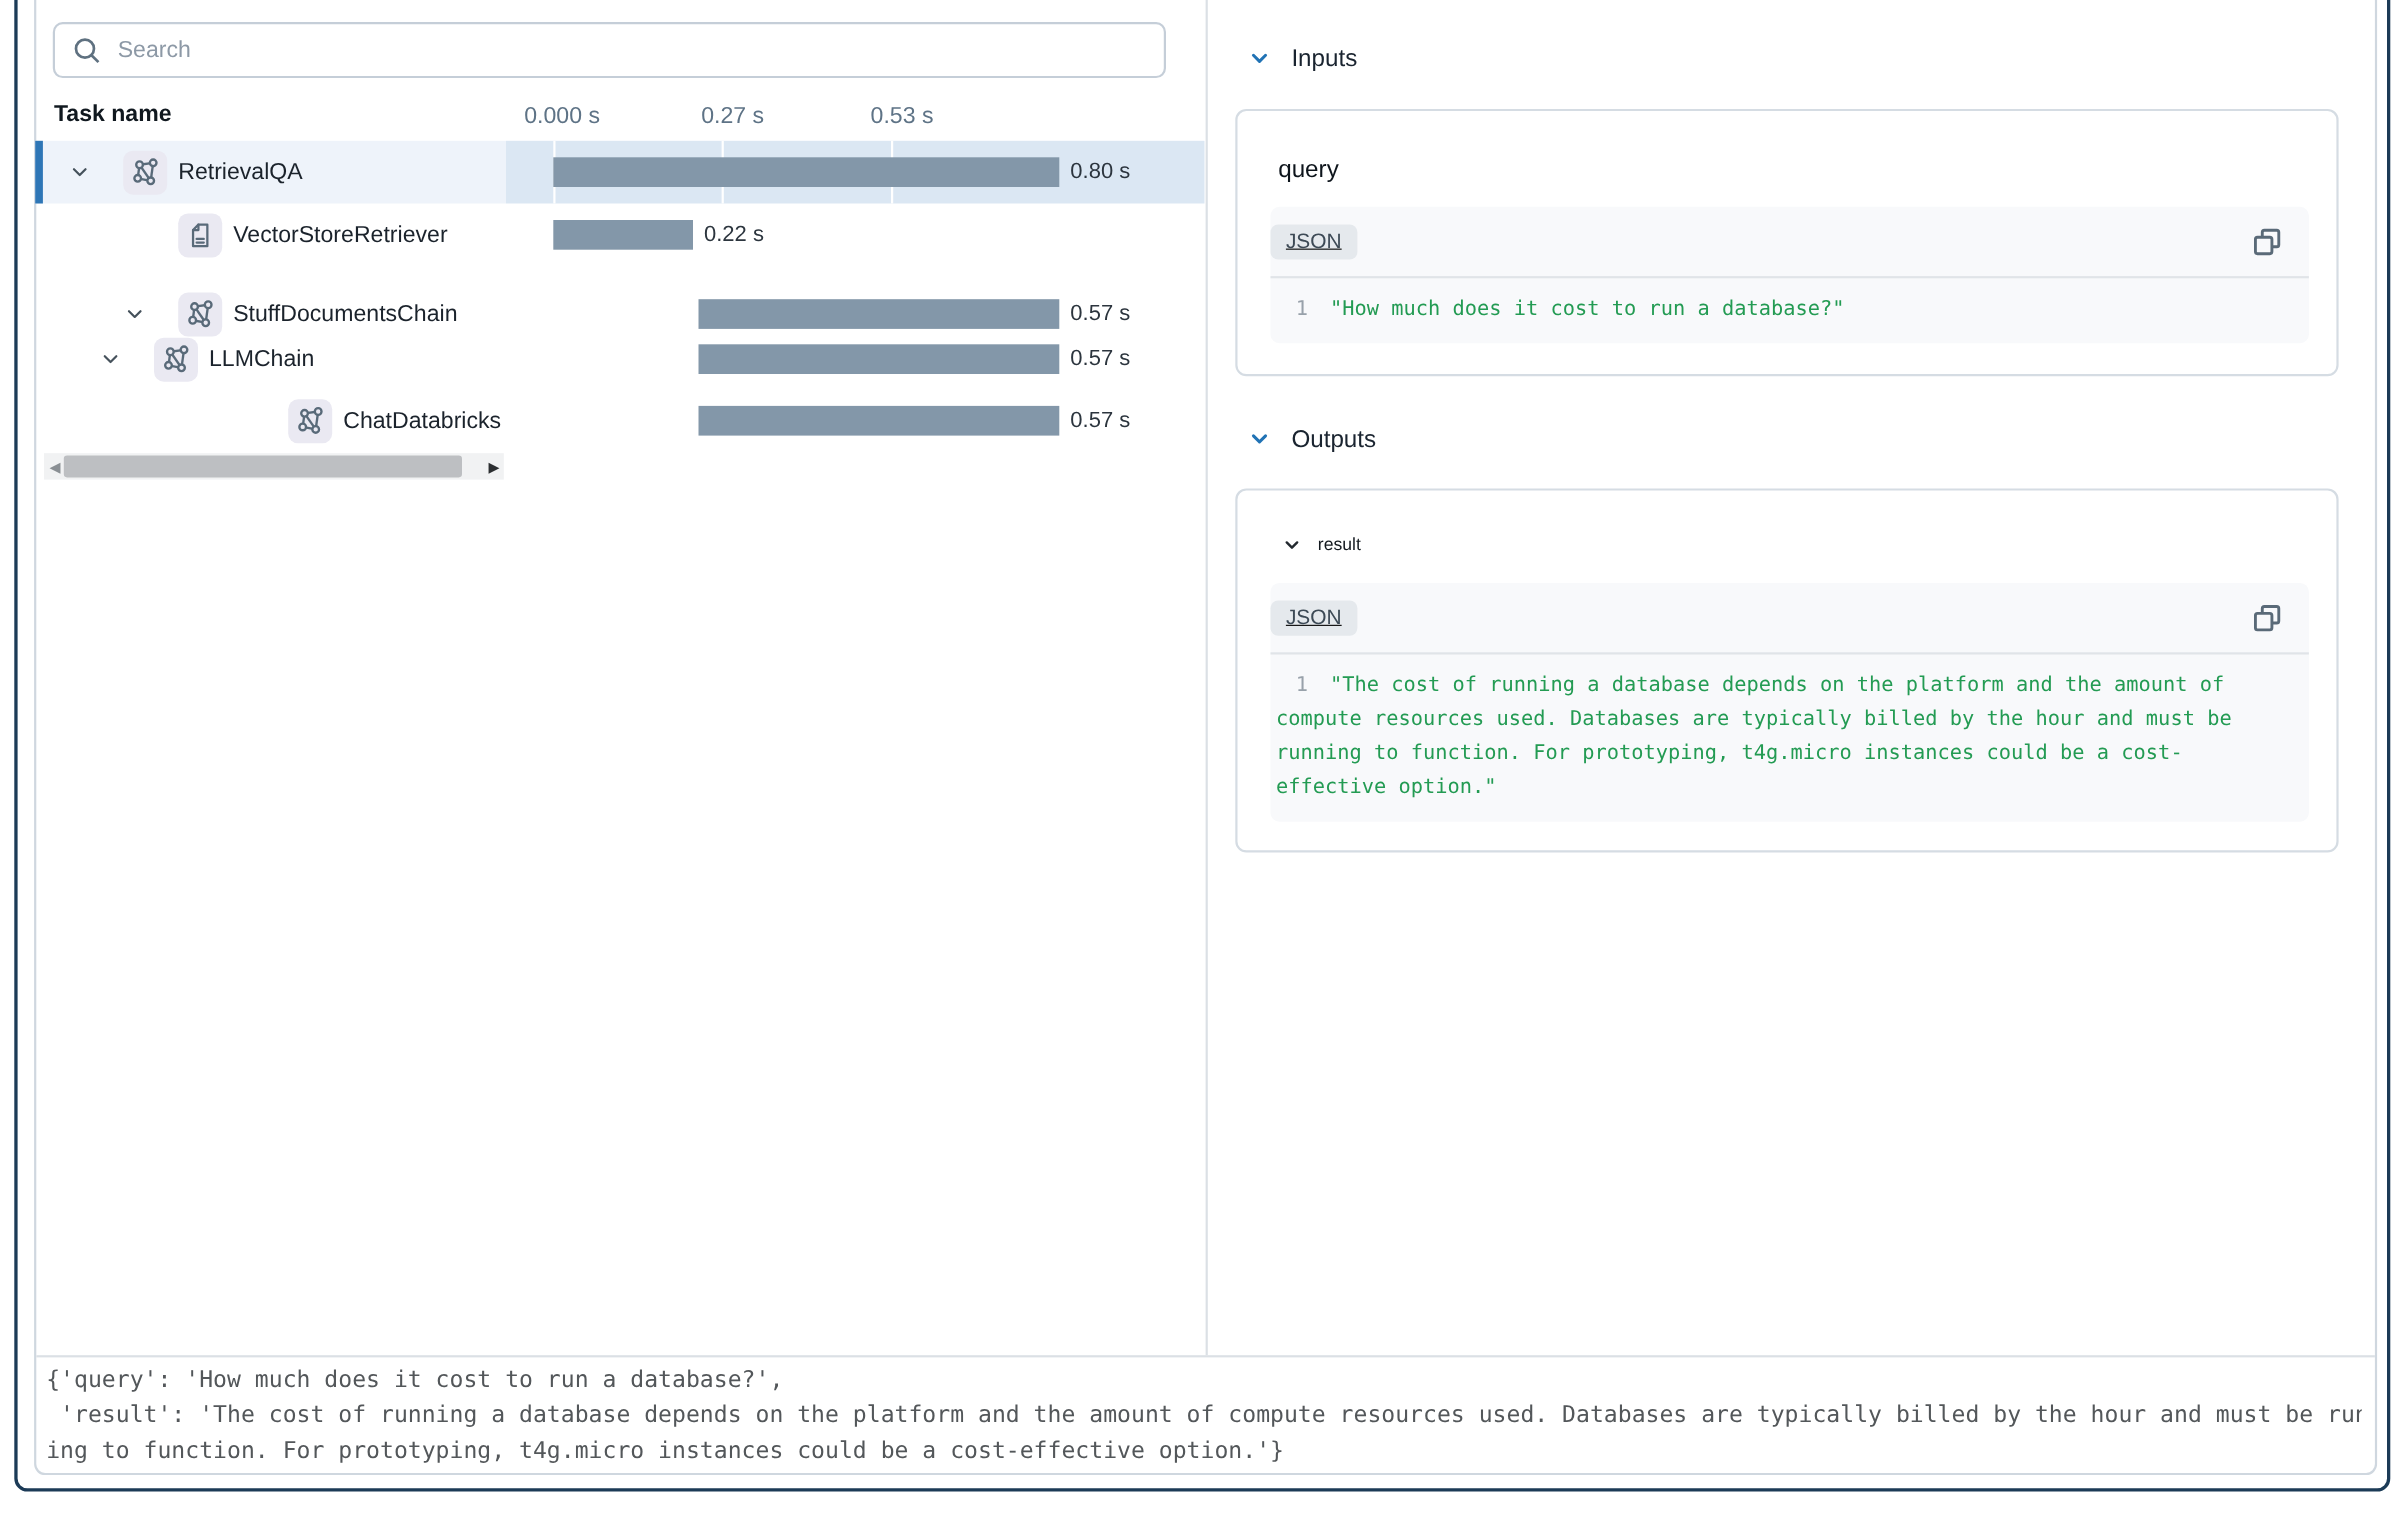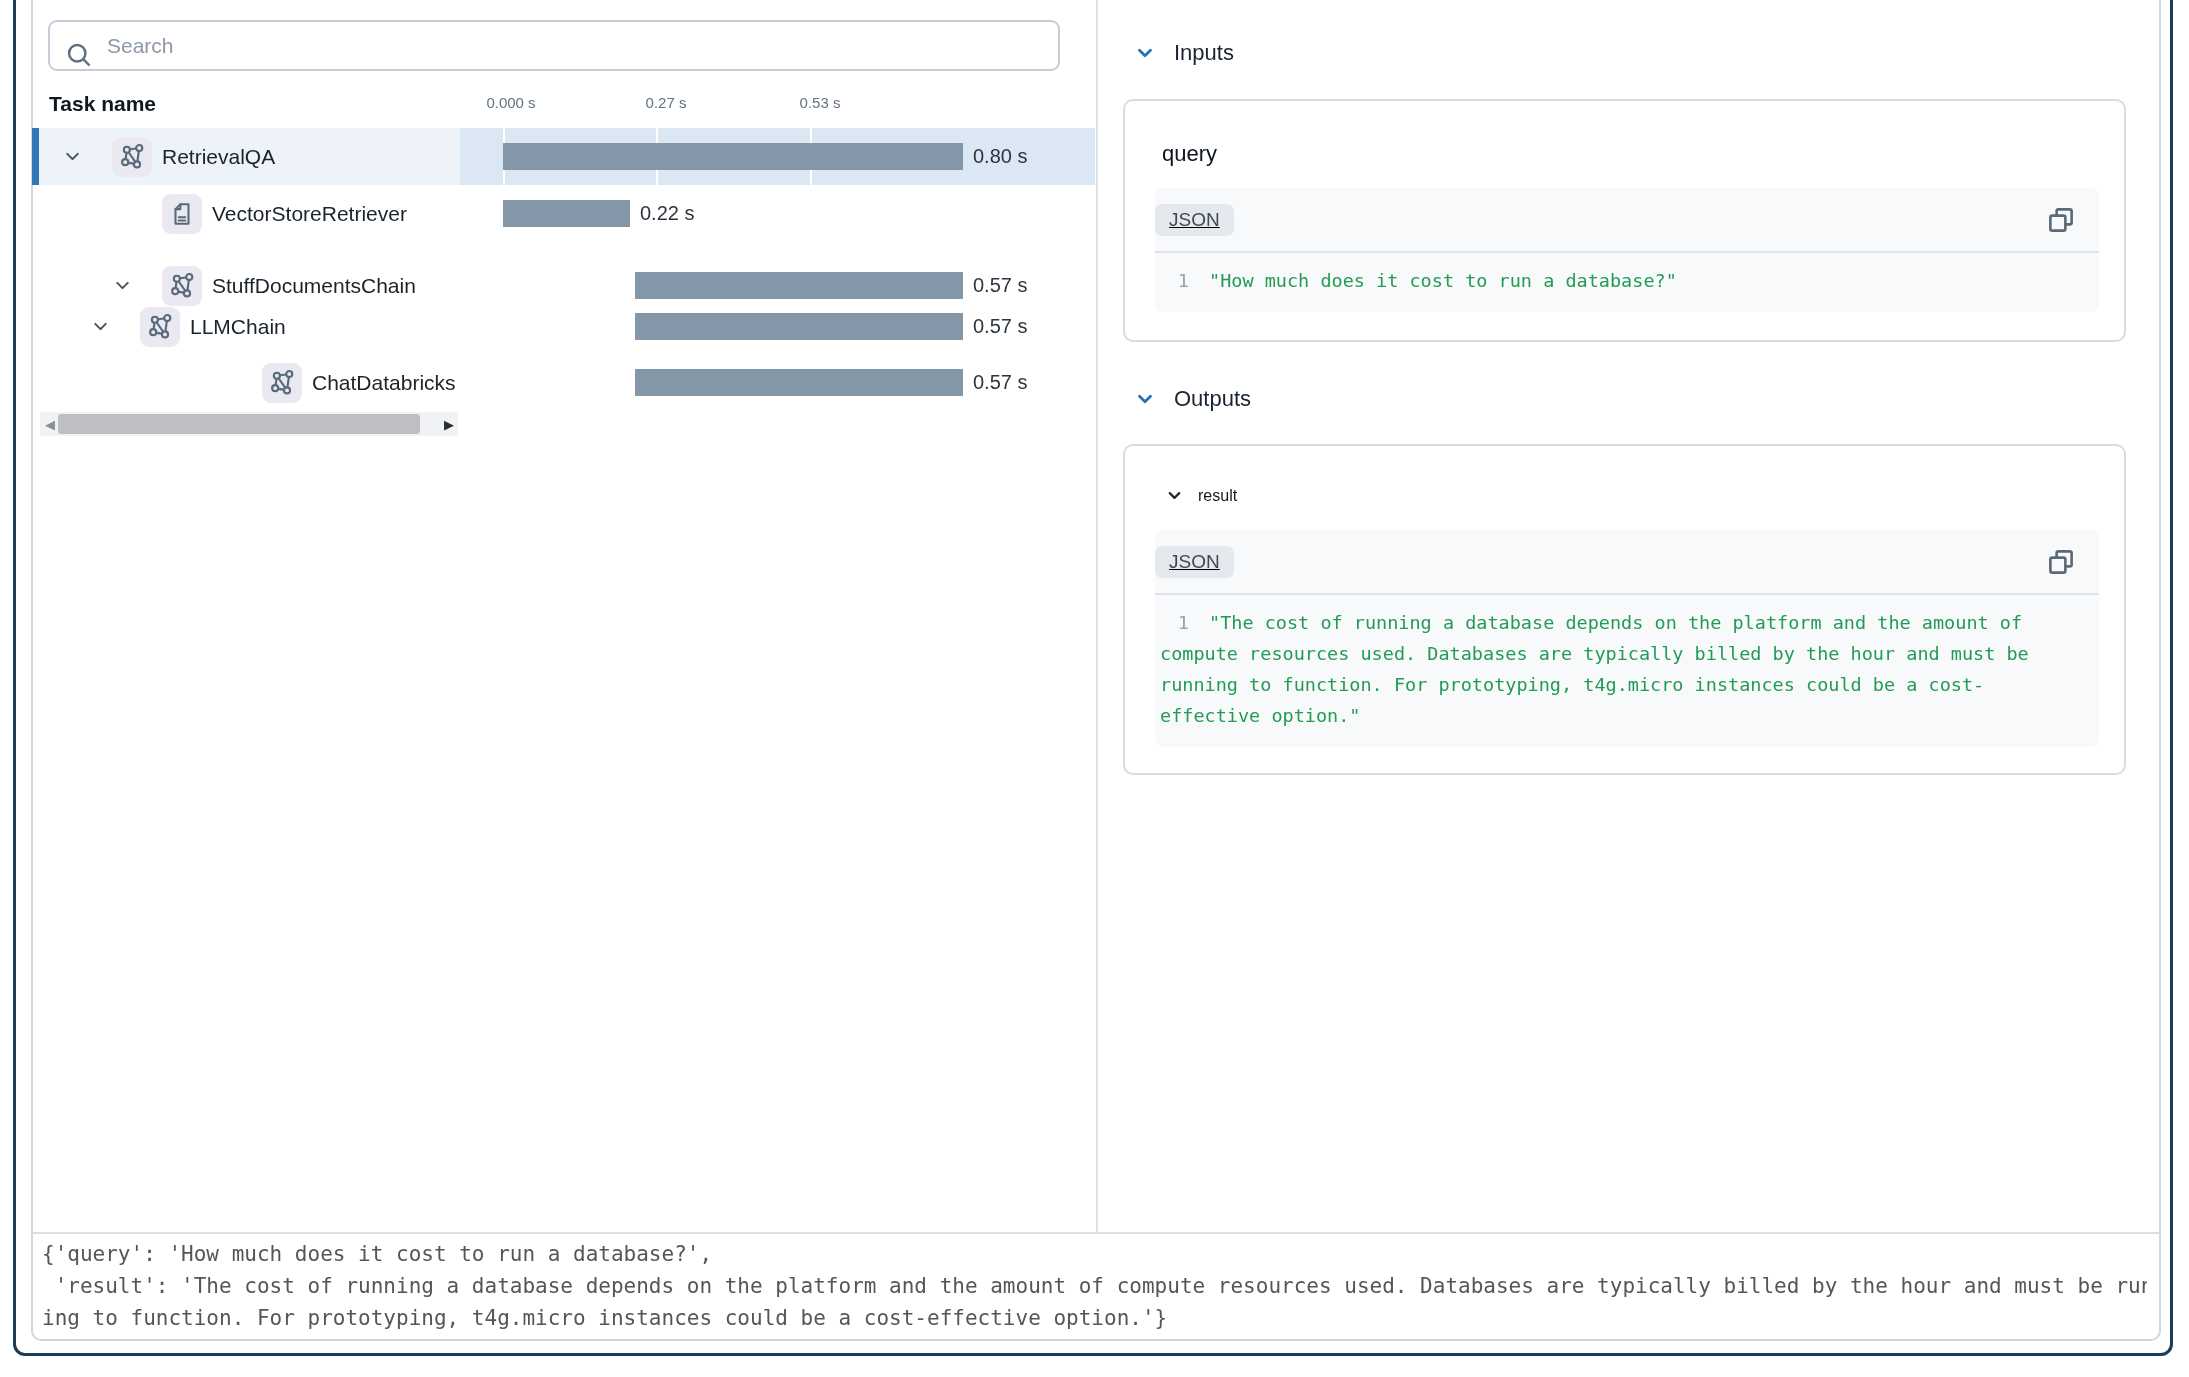--- a/index.html
+++ b/index.html
@@ -13,30 +13,30 @@
   .inner-box   { position:absolute; left:31px; top:-16px; width:2130px; height:1357px;
                  border:2px solid #cfd7df; border-radius:10px; background:#fff; }
   .widget-divider-h { position:absolute; left:33px; top:1232px; width:2126px; height:0;
                       border-top:2px solid #dbe0e5; }
   .panel-divider-v  { position:absolute; left:1096px; top:0; width:0; height:1232px;
                       border-left:2px solid #dbe0e5; }
 
   
   .search-box { position:absolute; left:48px; top:20px; width:1012px; height:51px;
                 border:2px solid #c5ced8; border-radius:9px; background:#fff;
-                display:flex; align-items:flex-end; }
+                display:flex; align-items:center; }
   .search-box svg { margin-left:15px; flex:none; }
   .search-input { border:none; outline:none; flex:1; height:100%; font-size:21px;
                   color:#33414e; padding-left:14px; background:transparent;
                   font-family:"Liberation Sans",sans-serif; }
   .search-input::placeholder { color:#8d99a6; }
 
   
   .task-name-h { position:absolute; left:49px; top:92px; font-size:21px; font-weight:700; color:#10181f; }
-  .axis-tick { position:absolute; top:94px; width:120px; text-align:center; font-size:15px; color:#5e7386; }
+  .axis-tick { position:absolute; top:94px; width:120px; text-align:center; font-size:21px; color:#5e7386; }
 
   
   .trace-row { position:absolute; left:32px; width:1063px; height:57px; }
   .row-bg-name  { position:absolute; left:0; top:0; width:428px; height:100%; }
   .row-bg-gantt { position:absolute; left:428px; top:0; right:0; height:100%; }
   .trace-row.selected .row-bg-name  { background:#eef3fa; }
   .trace-row.selected .row-bg-gantt { background:#dbe7f3; }
   .row-accent { position:absolute; left:0; top:0; width:7px; height:100%; background:#2e76b6; }
   .row-name-area { position:absolute; left:0; top:0; width:430px; height:100%;
                    display:flex; align-items:center; overflow:hidden; }

